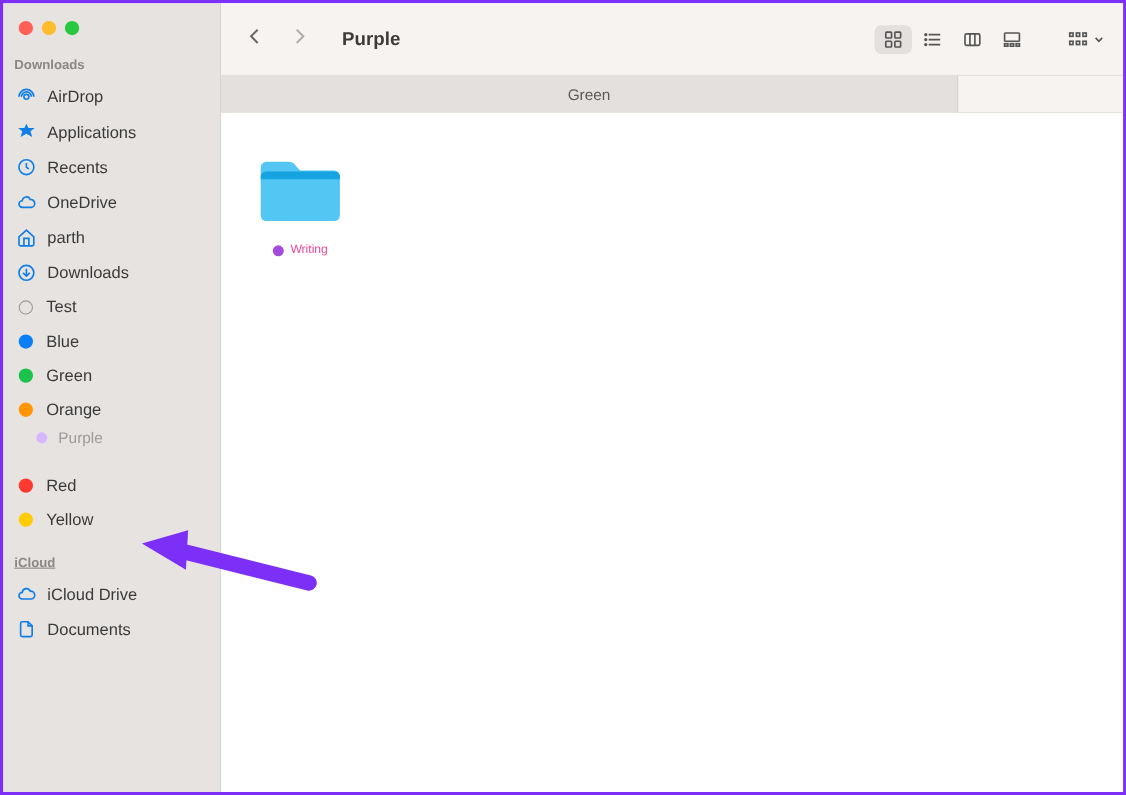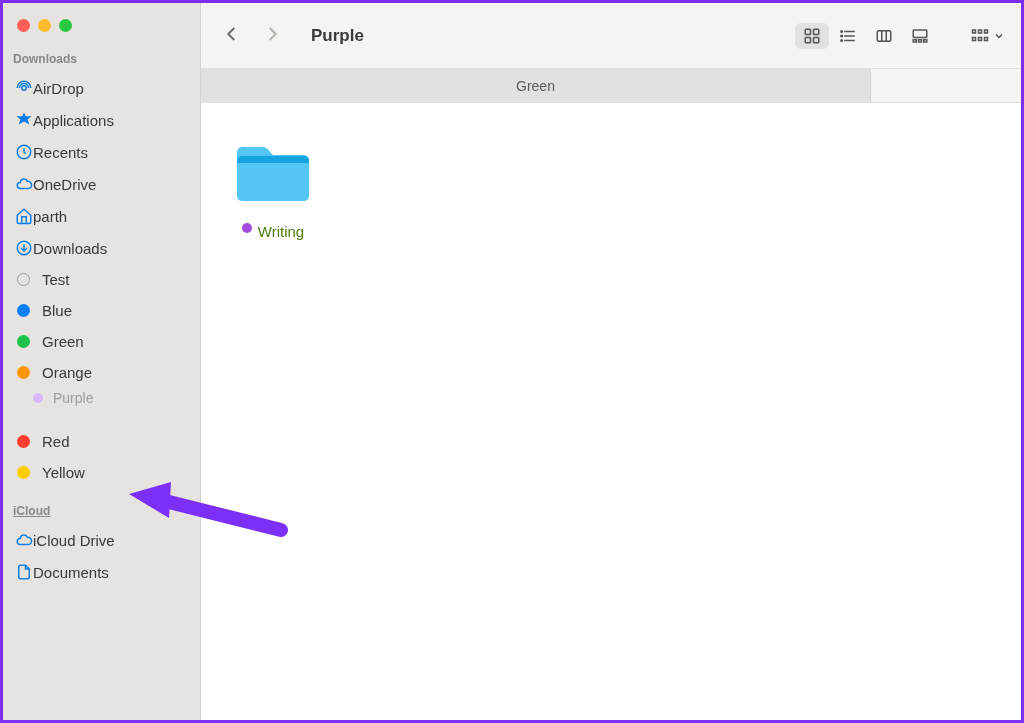--- a/index.html
+++ b/index.html
@@ -32,21 +32,21 @@
     .tl-green { background: #28c840; }
     .section-title {
       font-size: 12px;
       color: #8a8784;
       font-weight: 600;
       padding: 2px 10px 6px 10px;
     }
     .sidebar-item {
       display: flex;
       align-items: center;
-      gap: 0;
+      gap: 10px;
       padding: 7px 10px 7px 12px;
       font-size: 15px;
       color: #3a3a3a;
       cursor: pointer;
     }
     .sidebar-item .icon {
       width: 18px; height: 18px;
       display: flex; align-items: center; justify-content: center;
       color: #0f7fe6;
     }
@@ -110,22 +110,22 @@
       cursor: pointer;
     }
     .content {
       flex: 1;
       background: #ffffff;
       padding: 38px 24px;
     }
     .folder-item { width: 96px; text-align: center; cursor: pointer; }
     .folder-icon { margin: 0 auto 10px auto; }
     .folder-label {
-      display: inline-flex; align-items: flex-start; gap: 6px;
-      font-size: 15px; color: #4d7c0f;
+      display: inline-flex; align-items: flex-end; gap: 6px;
+      font-size: 11px; color: #ec4899;
     }
     .folder-tagdot { width: 10px; height: 10px; border-radius: 50%; background: #a24bde; }
     .annotation-arrow {
       position: absolute;
       left: 118px;
       top: 477px;
       pointer-events: none;
     }
   </style>
 </head>

